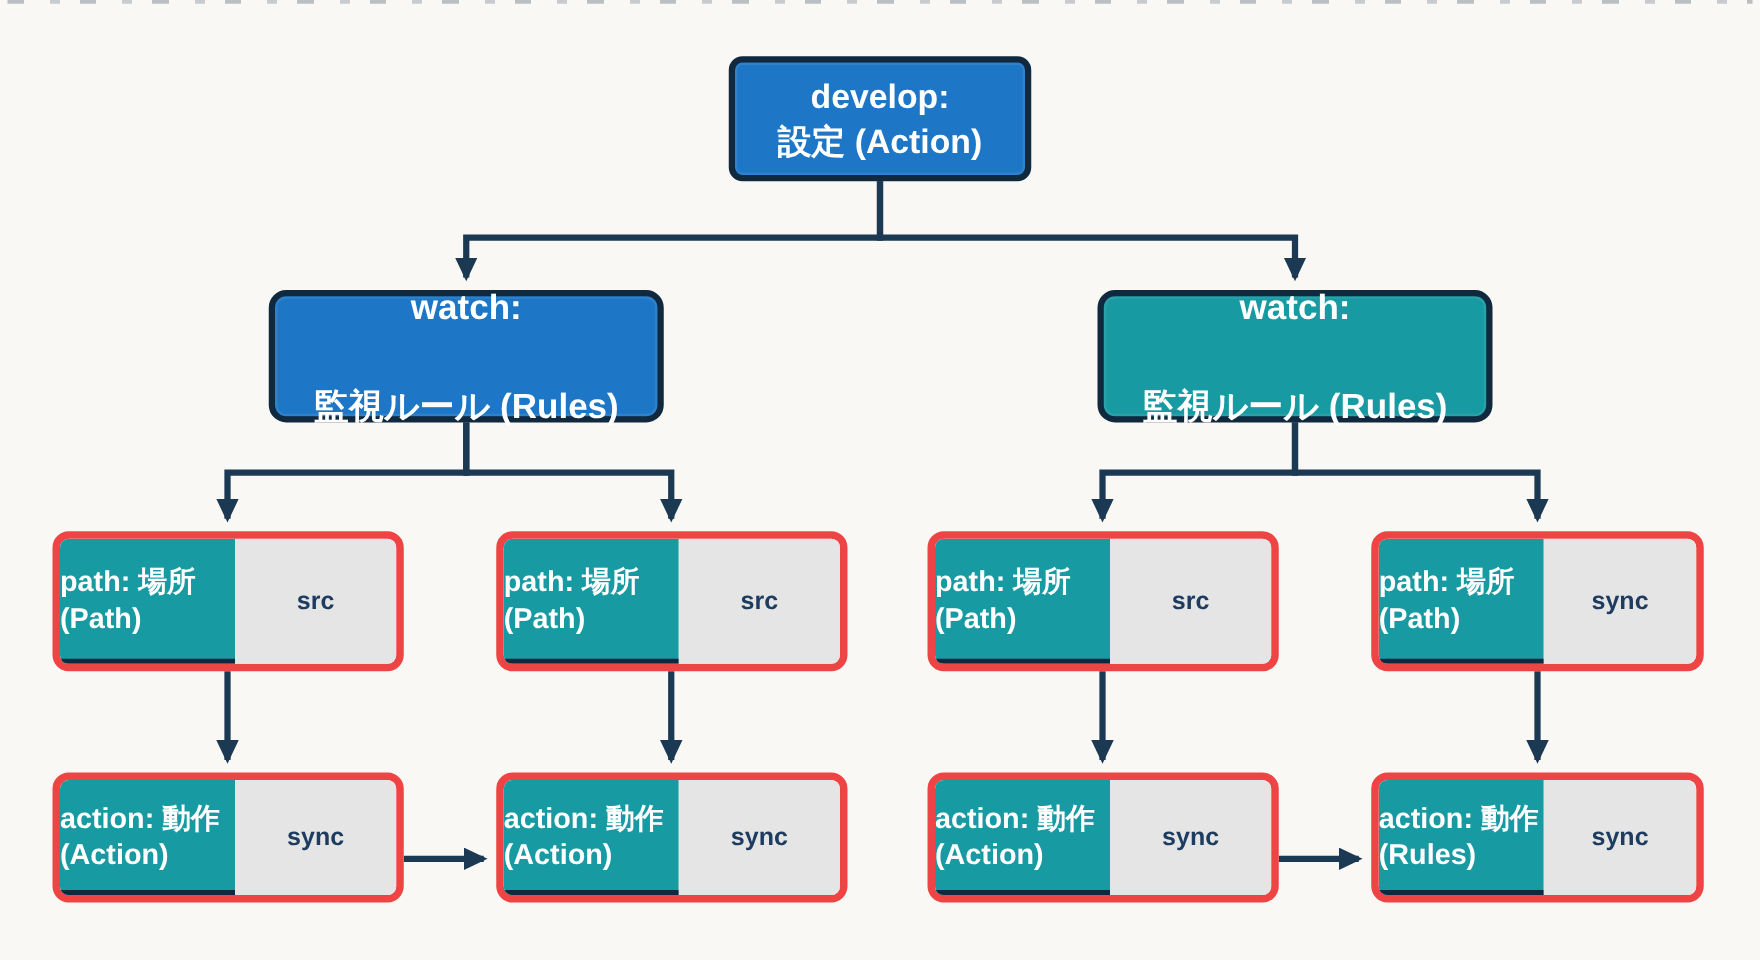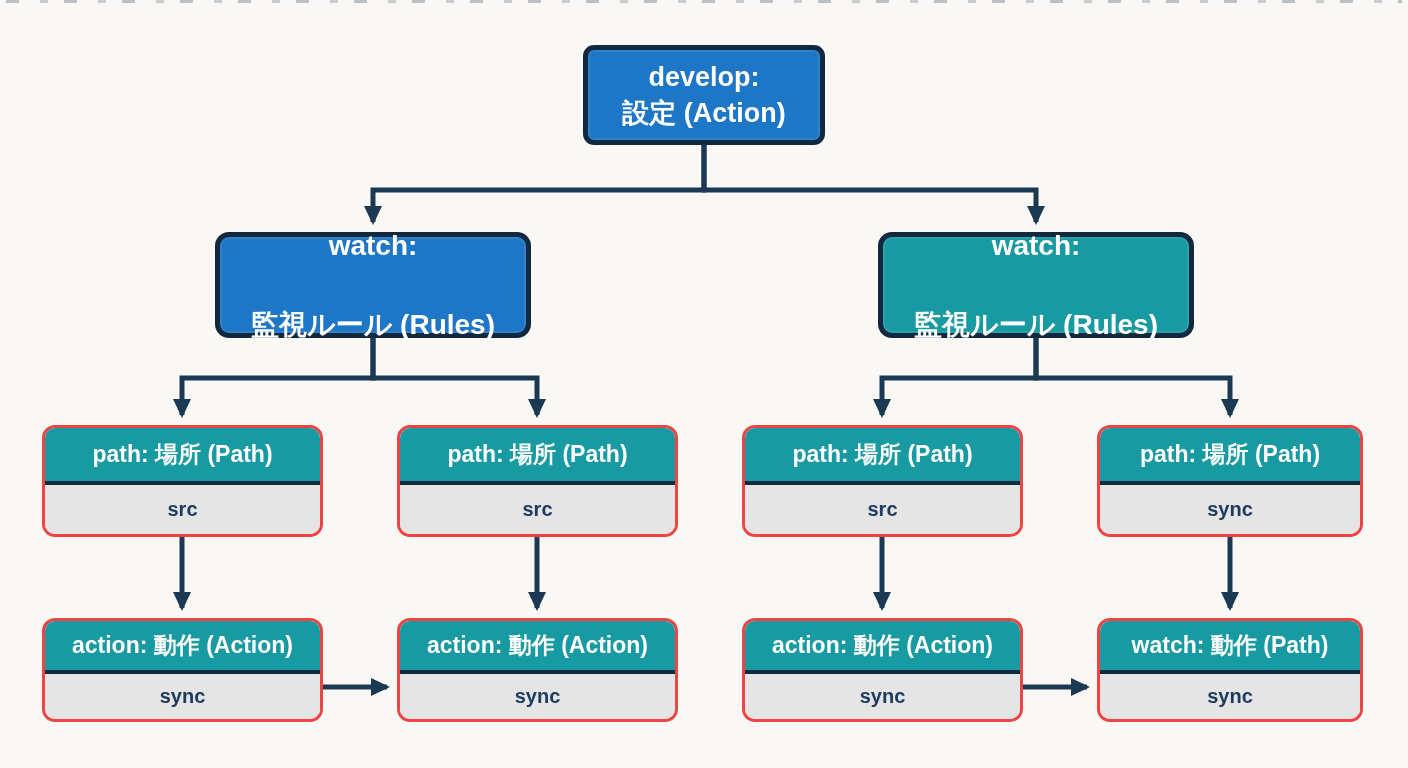--- a/index.html
+++ b/index.html
@@ -47,25 +47,25 @@
     box-shadow: inset 0 0 0 2px rgba(255,255,255,.08);
   }
   .node.blue { background: #1e77c6; }
   .node.teal { background: #189aa2; }
   .node .l1, .node .l2 { display: block; }
   .root-node { font-size: 27px; border-radius: 11px; }
   .watch-node { font-size: 28px; gap: 41px; }
   .card {
     position: absolute;
     box-sizing: border-box;
-    border: 3px solid #ef4444;
+    border: 6px solid #ef4444;
     border-radius: 13px;
     background: #ffffff;
     display: flex;
-    flex-direction: column;
+    flex-direction: row;
     overflow: hidden;
   }
   .card .card-header {
     flex: 1 1 52%;
     background: #189aa2;
     color: #ffffff;
     font-weight: bold;
     font-size: 23px;
     display: flex;
     align-items: center;
@@ -156,17 +156,17 @@
     <div class="card-header">action: 動作 (Action)</div>
     <div class="card-value">sync</div>
   </div>
 
   <div class="card" style="left:742px; top:618px; width:281px; height:104px;">
     <div class="card-header">action: 動作 (Action)</div>
     <div class="card-value">sync</div>
   </div>
 
   <div class="card" style="left:1097px; top:618px; width:266px; height:104px;">
-    <div class="card-header">watch: 動作 (Path)</div>
+    <div class="card-header">action: 動作 (Rules)</div>
     <div class="card-value">sync</div>
   </div>
 
 </div>
 
 </body></html>

